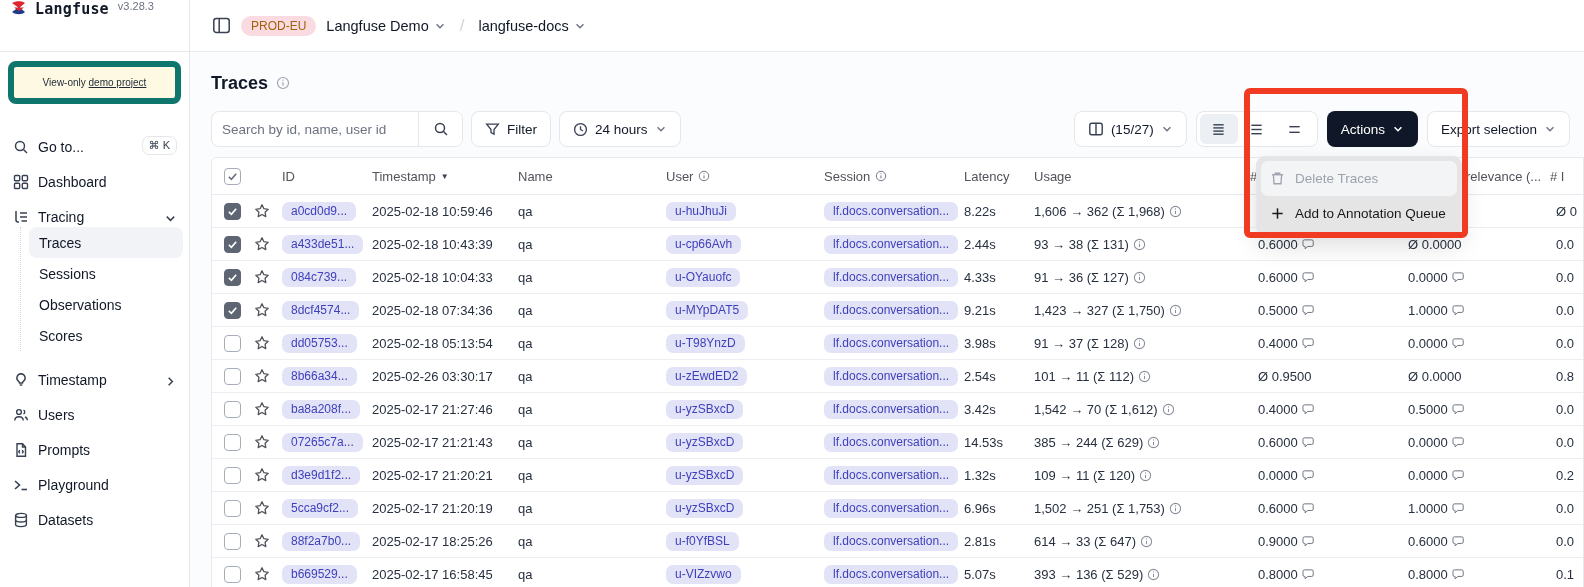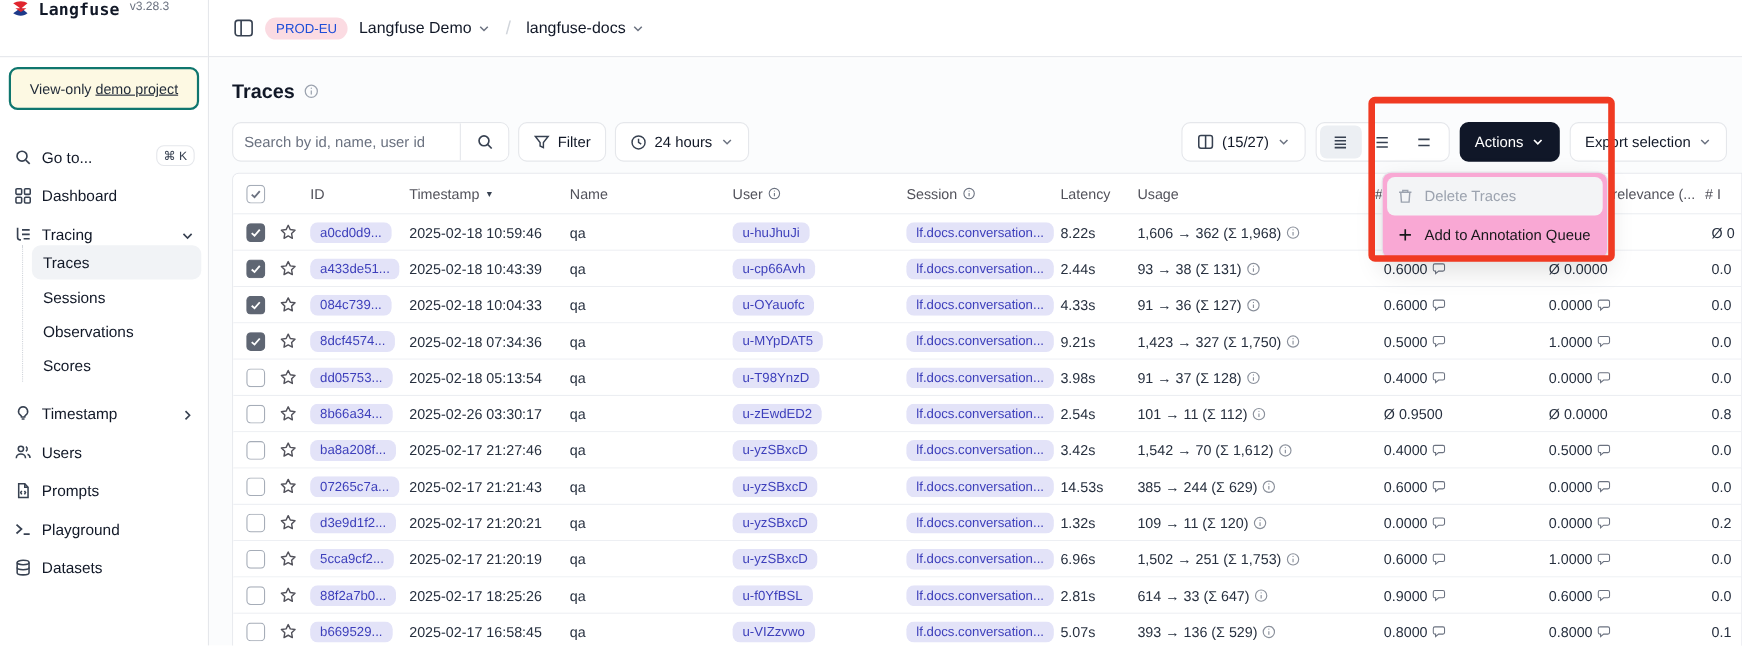--- a/index.html
+++ b/index.html
@@ -6,36 +6,36 @@
   html,body { background:#fff; }
   body { font-family:"Liberation Sans", sans-serif; color:#1f2937; }
   .screen { position:relative; width:1584px; height:587px; background:#fff; overflow:hidden; }
 
   
   .sidebar { position:absolute; left:0; top:0; width:190px; height:587px; border-right:1px solid #e5e7eb; background:#fff; }
   .logo-row { height:52px; display:flex; align-items:flex-start; padding:0 10px; border-bottom:1px solid #e5e7eb; gap:7px; }
   .logo-mark { width:18px; height:16px; flex:0 0 auto; }
   .brand-name { font-weight:bold; font-size:15px; letter-spacing:.2px; color:#111827; font-family:"DejaVu Sans Mono","Liberation Mono",monospace; }
   .brand-ver { font-size:11px; color:#6b7280; margin-left:2px; }
-  .notice { margin:9px 8px 4px 8px; background:#fdf9e3; border:2px solid #0f766e; border-radius:8px; padding:10px 6px; text-align:center; font-size:13px; color:#1f2937; }
+  .notice { margin:9px 8px 4px 8px; background:#fdf9e3; border:6px solid #0f766e; border-radius:8px; padding:10px 6px; text-align:center; font-size:10px; color:#1f2937; }
   .notice a { color:#1f2937; text-decoration:underline; cursor:pointer; }
   .nav { padding:12px 6px 0 6px; }
   .nav-item { height:35px; display:flex; align-items:flex-end; gap:9px; padding:0 6px; border-radius:8px; font-size:14px; color:#111827; cursor:pointer; }
   .nav-item .ic { width:17px; height:17px; display:flex; align-items:center; justify-content:center; color:#374151; flex:0 0 auto; }
   .nav-item .lbl { flex:1 1 auto; }
   .kbd { border:1px solid #e5e7eb; border-radius:7px; font-size:11px; color:#374151; padding:2px 6px; background:#fff; }
   .chev { color:#374151; display:flex; }
   .subnav { margin-left:14px; border-left:1px dotted #d1d5db; padding-left:8px; margin-top:2px; margin-bottom:2px; }
   .sub-item { height:31px; display:flex; align-items:center; font-size:14px; color:#111827; padding:0 10px; border-radius:8px; cursor:pointer; }
   .sub-item.active { background:#f1f3f6; font-weight:400; }
 
   
   .main { position:absolute; left:190px; top:0; right:0; height:587px; }
   .topbar { height:52px; border-bottom:1px solid #e5e7eb; display:flex; align-items:center; padding:0 22px; gap:10px; background:#fff; }
-  .env-badge { background:#fbdbe2; color:#1d4ed8; font-size:12px; padding:3px 10px; border-radius:11px; }
+  .env-badge { background:#fbdbe2; color:#a16207; font-size:12px; padding:3px 10px; border-radius:11px; }
   .crumb { font-size:14.5px; color:#111827; display:flex; align-items:center; gap:5px; cursor:pointer; }
   .slash { color:#d1d5db; font-size:17px; padding:0 4px; }
   .panel-ic { color:#374151; display:flex; cursor:pointer; }
 
   
   .content { position:absolute; top:53px; left:0; right:0; bottom:0; background:#fbfcfd; }
   .page-title-row { display:flex; align-items:center; gap:8px; padding:16px 0 0 21px; height:44px; }
   .page-title { font-size:18px; font-weight:bold; color:#111827; }
   .info-ic { color:#9ca3af; display:flex; }
   .toolbar { display:flex; align-items:center; padding:14px 14px 12px 21px; }
@@ -65,21 +65,21 @@
   .td { font-size:13px; color:#27303f; padding-left:4px; white-space:nowrap; overflow:hidden; display:flex; align-items:center; gap:4px; }
   .c-cb { padding-left:12px; }
   .cb { width:17px; height:17px; border:1.5px solid #a6adb8; border-radius:4px; background:#fff; display:flex; align-items:center; justify-content:center; cursor:pointer; flex:0 0 auto; }
   .cb.on { background:#5f6673; border-color:#5f6673; color:#fff; }
   .cb.head { color:#6b7280; }
   .star { color:#52525b; display:flex; cursor:pointer; }
   .badge { background:#e3e3f8; color:#3d3fbb; font-weight:normal; font-size:12px; padding:2.5px 9px; border-radius:7px; max-width:100%; overflow:hidden; white-space:nowrap; cursor:pointer; }
   .muted-ic { color:#6b7280; display:flex; flex:0 0 auto; }
 
   
-  .dropdown { position:absolute; left:1256px; top:156px; width:206px; background:#f9a8d4; border:1px solid #e5e7eb; border-radius:9px; box-shadow:0 10px 24px rgba(0,0,0,.13); padding:4px; z-index:20; }
+  .dropdown { position:absolute; left:1256px; top:156px; width:206px; background:#e5e5e5; border:1px solid #e5e7eb; border-radius:9px; box-shadow:0 10px 24px rgba(0,0,0,.13); padding:4px; z-index:20; }
   .dd-item { height:35px; display:flex; align-items:center; gap:10px; padding:0 9px; border-radius:7px; font-size:13.5px; color:#18181b; cursor:pointer; }
   .dd-item.disabled { color:#9ca3af; background:#f3f4f6; }
   .dd-item .ic { display:flex; }
   .red-box { position:absolute; left:1244px; top:88px; width:224px; height:150px; border:6px solid #f03a22; border-radius:6px; z-index:30; pointer-events:none; }
 </style>
 </head>
 <body>
 
 <div class="screen">
 

